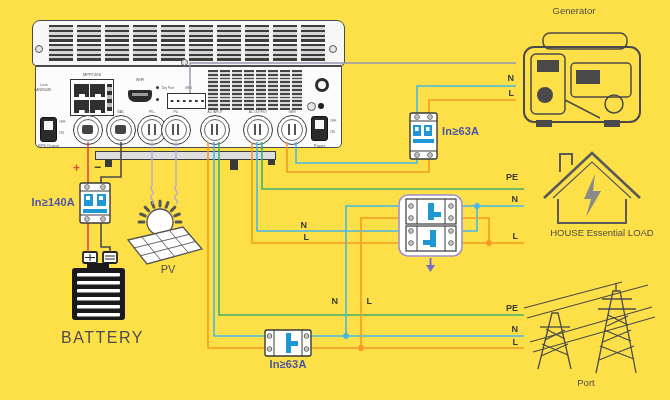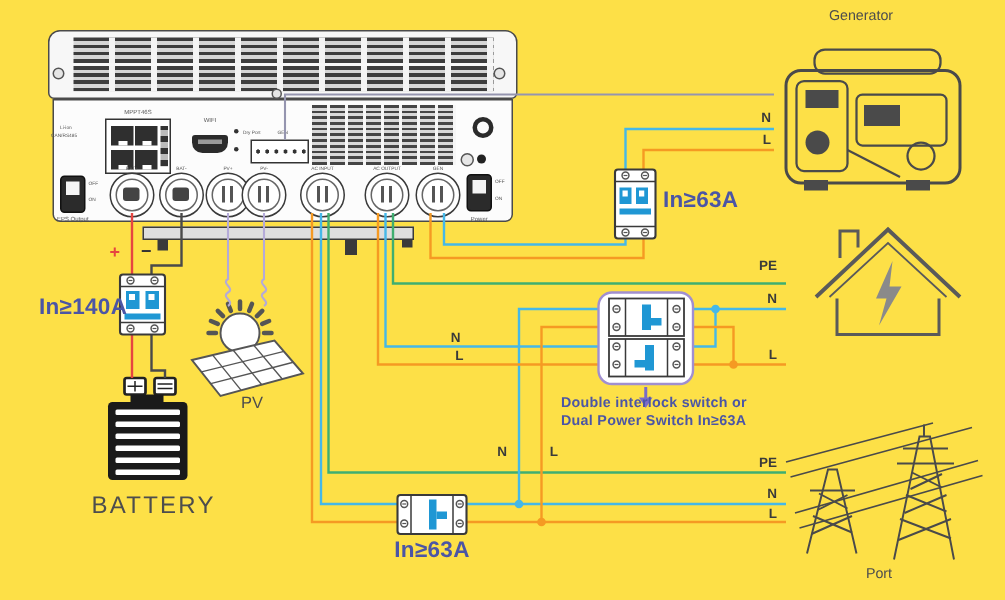--- a/index.html
+++ b/index.html
@@ -45,21 +45,21 @@
         background-image:radial-gradient(circle,#333 1.3px,rgba(0,0,0,0) 1.5px);
         background-size:6.1px 100%;background-position:1px center;}
   .ring{position:absolute;left:315px;top:78px;width:14px;height:14px;border:3px solid #2b2b2b;
         border-radius:50%;box-sizing:border-box;}
   .dotled{position:absolute;border-radius:50%;}
   
   .lbl{position:absolute;font-size:9.5px;color:#4d4d4d;white-space:nowrap;}
   .lbl.c{text-align:center;}
   .nl{position:absolute;font-size:9px;font-weight:bold;color:#3a3a3a;width:20px;text-align:right;
       white-space:nowrap;}
-  .bluebold{position:absolute;font-size:15px;font-weight:bold;color:#4b55a5;white-space:nowrap;
+  .bluebold{position:absolute;font-size:11px;font-weight:bold;color:#4b55a5;white-space:nowrap;
       letter-spacing:.2px;}
   .t{position:absolute;font-size:4px;color:#555;text-align:center;white-space:nowrap;}
   .t2{position:absolute;font-size:3.2px;color:#555;white-space:nowrap;}
   svg{position:absolute;left:0;top:0;}
 </style>
 </head>
 <body>
 
 <div id="stage">
 
@@ -314,28 +314,27 @@
   </svg>
 
   <div class="lbl c" style="left:534px;top:5px;width:80px;">Generator</div>
   <div class="nl" style="left:494px;top:73px;">N</div>
   <div class="nl" style="left:494px;top:88px;">L</div>
   <div class="bluebold" style="left:442px;top:125px;">In≥63A</div>
 
   <div class="nl" style="left:498px;top:172px;">PE</div>
   <div class="nl" style="left:498px;top:194px;">N</div>
   <div class="nl" style="left:498px;top:231px;">L</div>
+  <div class="lbl c" style="left:536px;top:227px;width:132px;">HOUSE Essential LOAD</div>
 
   <div class="nl" style="left:287px;top:220px;">N</div>
   <div class="nl" style="left:289px;top:232px;">L</div>
   <div class="nl" style="left:318px;top:296px;">N</div>
   <div class="nl" style="left:352px;top:296px;">L</div>
 
-  <div class="bluebold" style="left:374px;top:263px;font-size:9.5px;">Double interlock switch or</div>
-  <div class="bluebold" style="left:374px;top:275px;font-size:9.5px;">Dual Power Switch In≥63A</div>
 
   <div class="nl" style="left:498px;top:303px;">PE</div>
   <div class="nl" style="left:498px;top:324px;">N</div>
   <div class="nl" style="left:498px;top:337px;">L</div>
   <div class="lbl c" style="left:556px;top:377px;width:60px;">Port</div>
   <div class="bluebold" style="left:260px;top:358px;width:56px;text-align:center;">In≥63A</div>
 
   <div class="bluebold" style="left:26px;top:196px;width:49px;text-align:right;">In≥140A</div>
   <div class="lbl" style="left:73px;top:161px;font-size:12px;font-weight:bold;color:#e64540;">+</div>
   <div class="lbl" style="left:94px;top:160px;font-size:12px;font-weight:bold;color:#333;">−</div>

